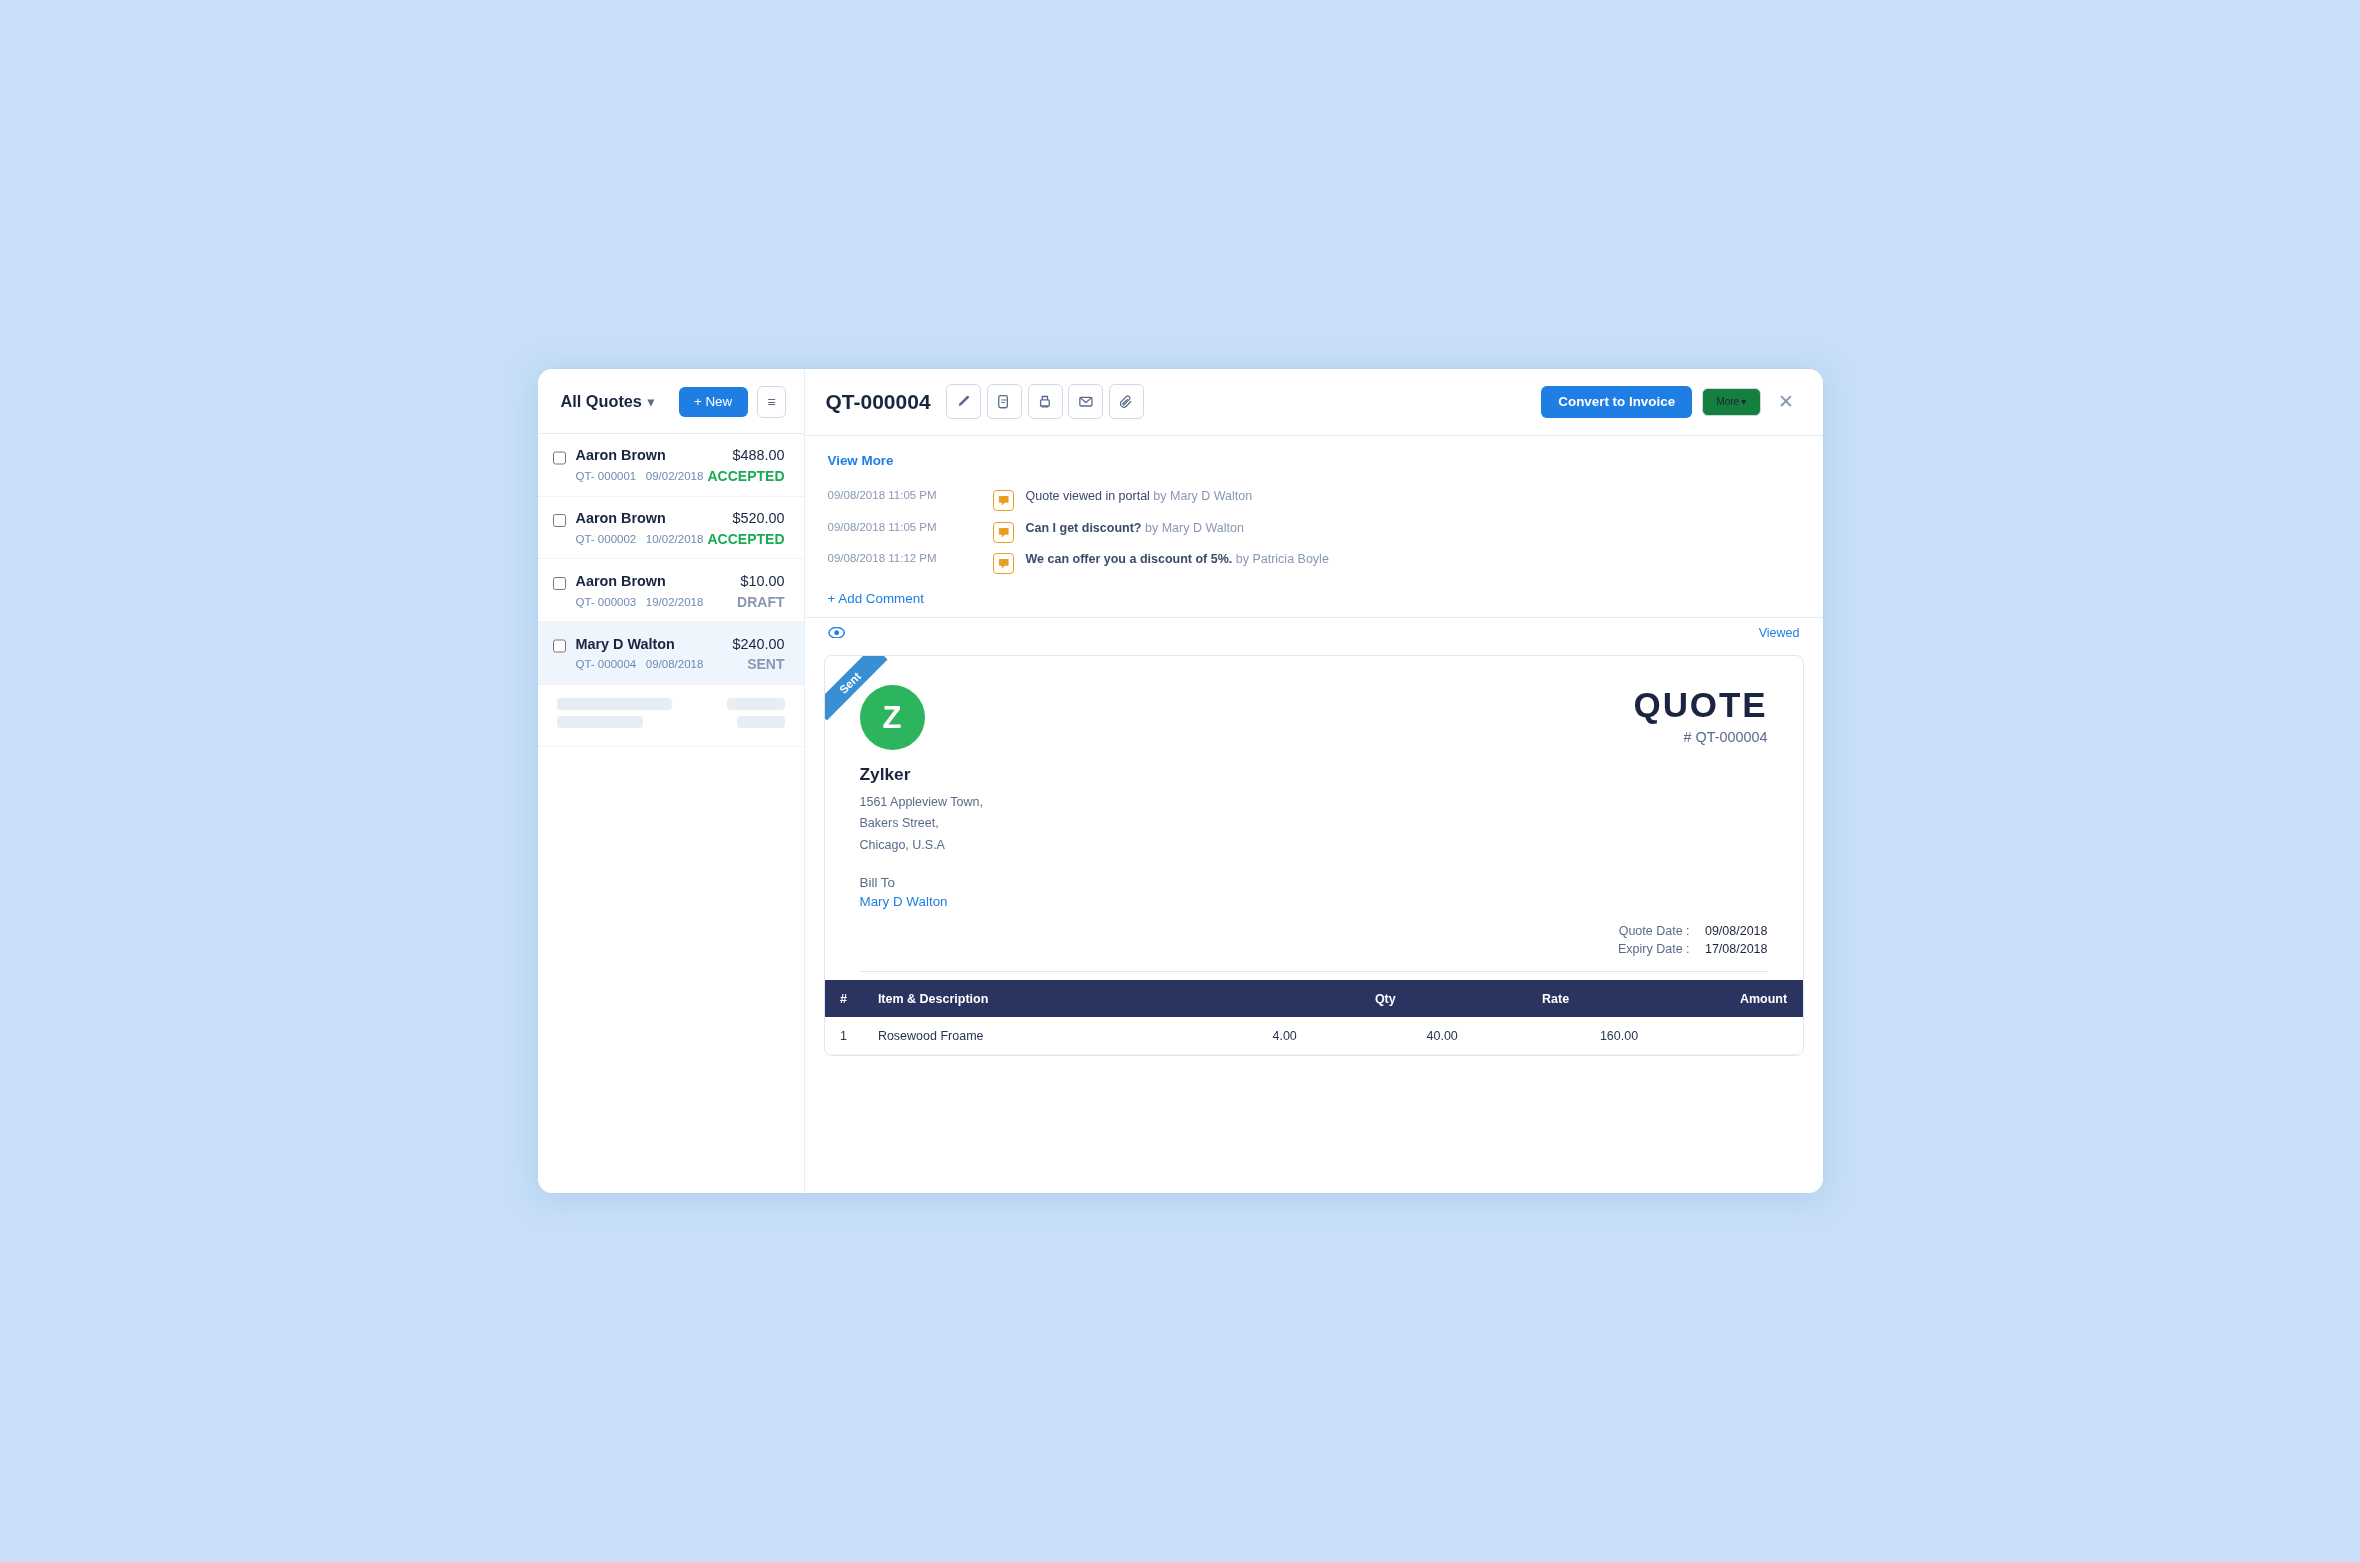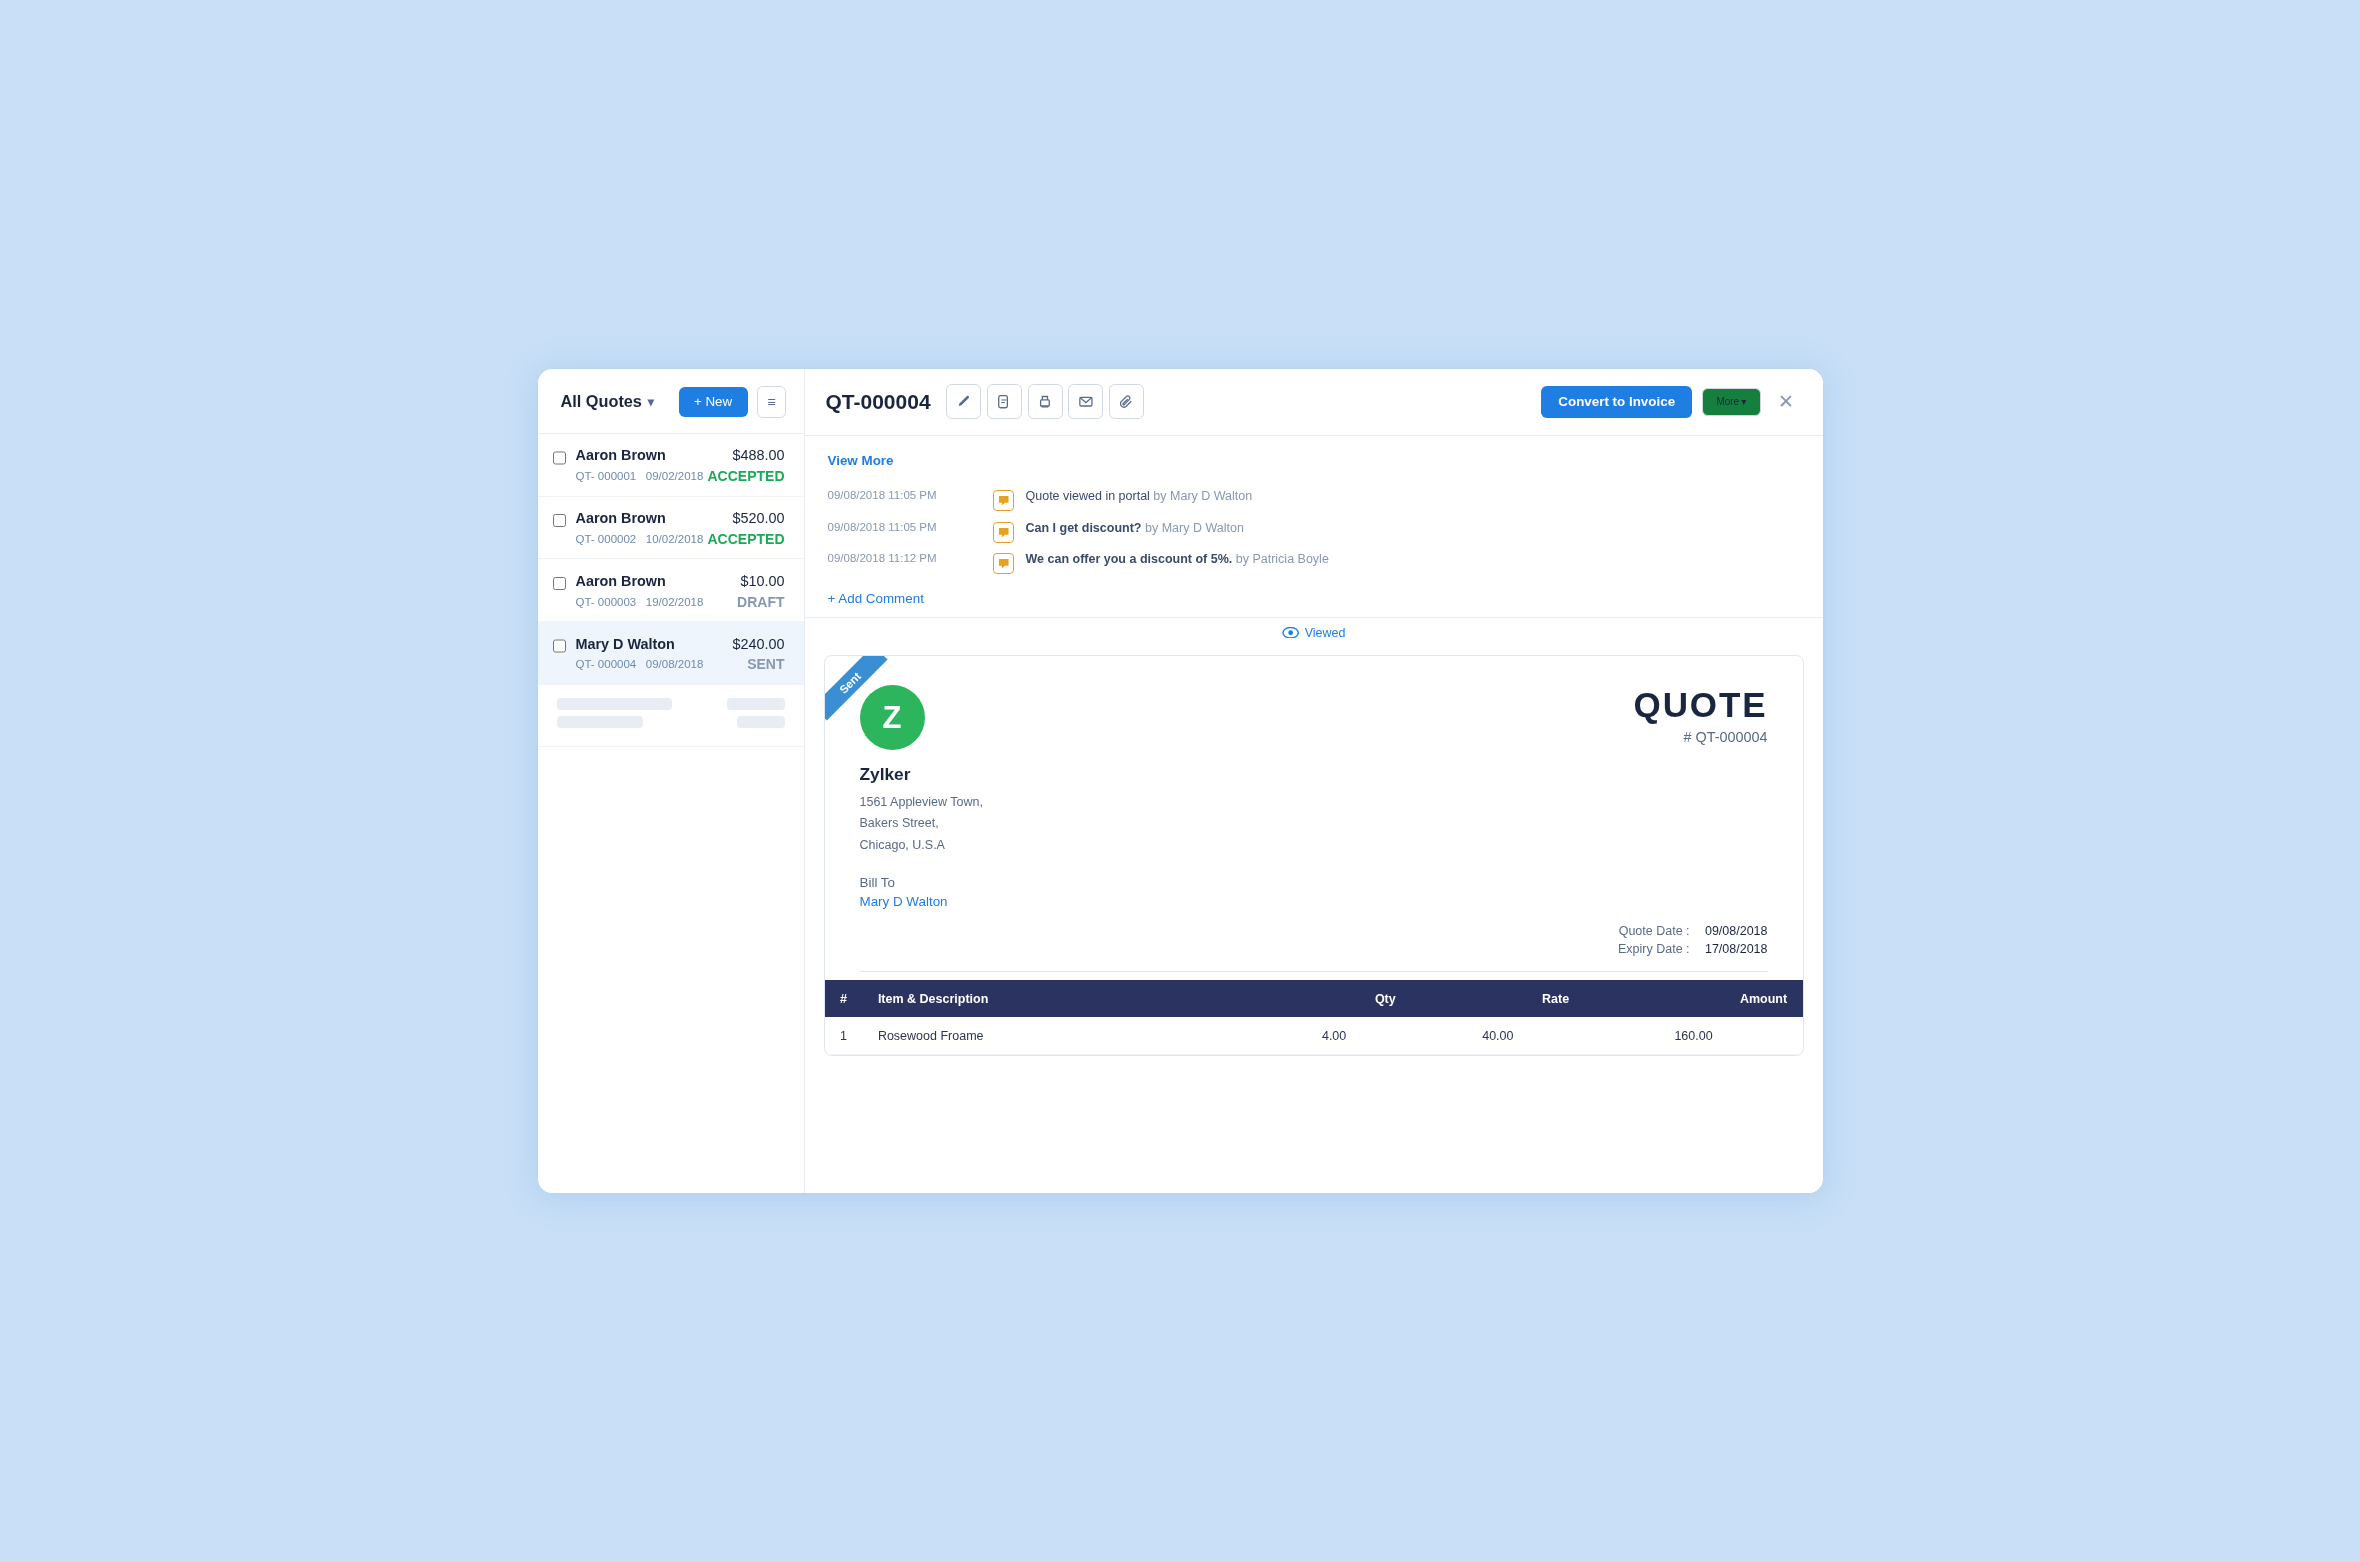--- a/index.html
+++ b/index.html
@@ -289,21 +289,21 @@
       font-size: 13.4px;
       font-weight: 500;
       cursor: pointer;
       margin-top: 17px;
       display: inline-block;
     }
     
     .viewed-badge {
       display: flex;
       align-items: center;
-      justify-content: center;
+      justify-content: space-between;
       padding: 7.7px 23px 3.8px 23px;
       gap: 5.8px;
     }
     .viewed-text {
       font-size: 12.5px;
       color: #1e7ee4;
     }
     
     .document-area {
       flex: 1;
@@ -444,21 +444,21 @@
     }
     .items-table thead th:first-child { width: 38px; text-align: center; }
     .items-table thead th.right { text-align: right; }
     .items-table tbody tr td {
       padding: 11.5px 15.4px;
       font-size: 12.5px;
       color: #2a3550;
       border-bottom: 1px solid #f0f3f8;
     }
     .items-table tbody tr td:first-child { text-align: center; }
-    .items-table tbody tr td.right { text-align: center; }
+    .items-table tbody tr td.right { text-align: left; }
   </style>
 </head>
 <body>
 
 <div class="app-container">
 
   <div class="left-panel">
     <div class="left-header">
       <div class="left-header-title">
         <span>All Quotes</span>

